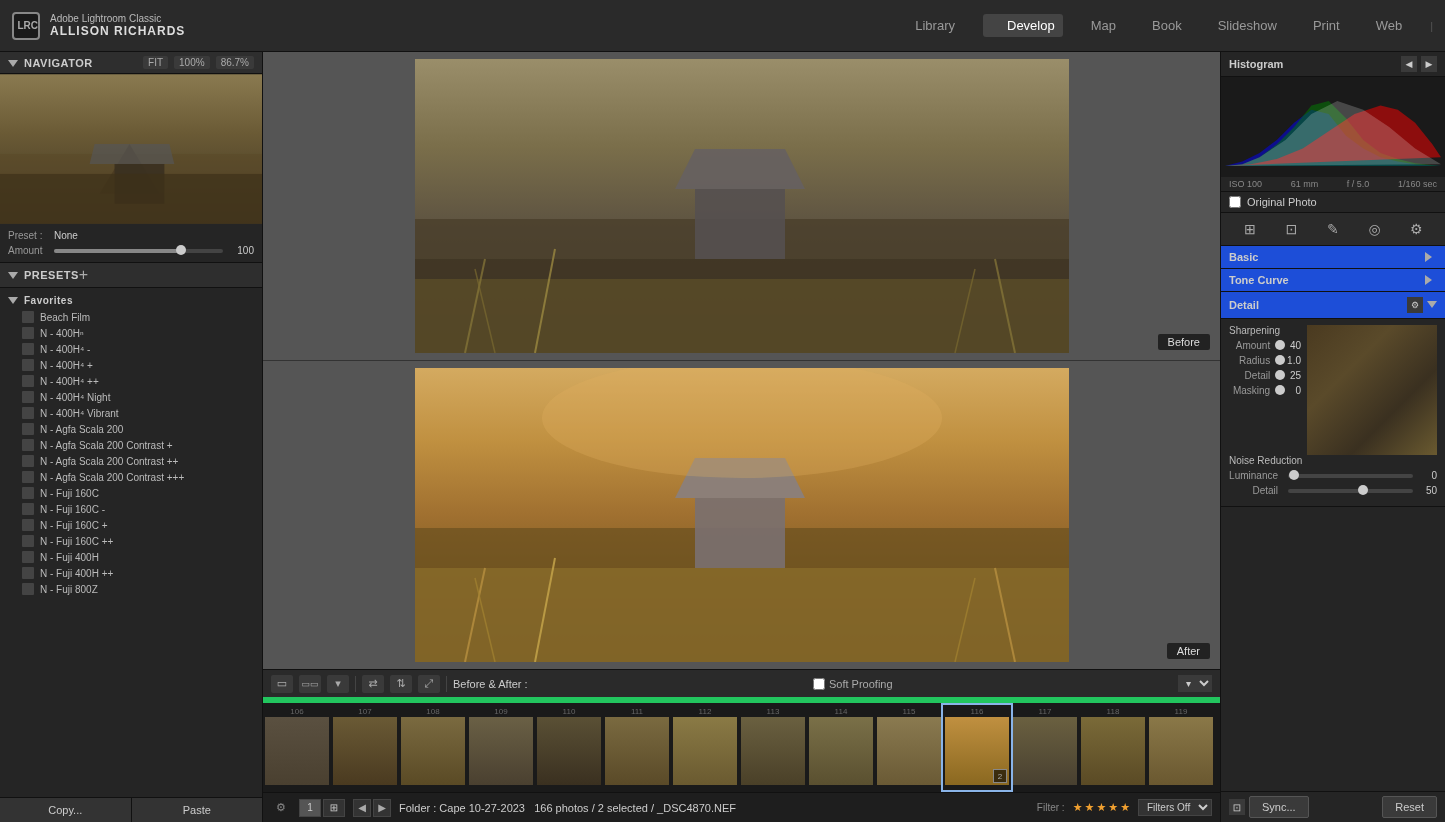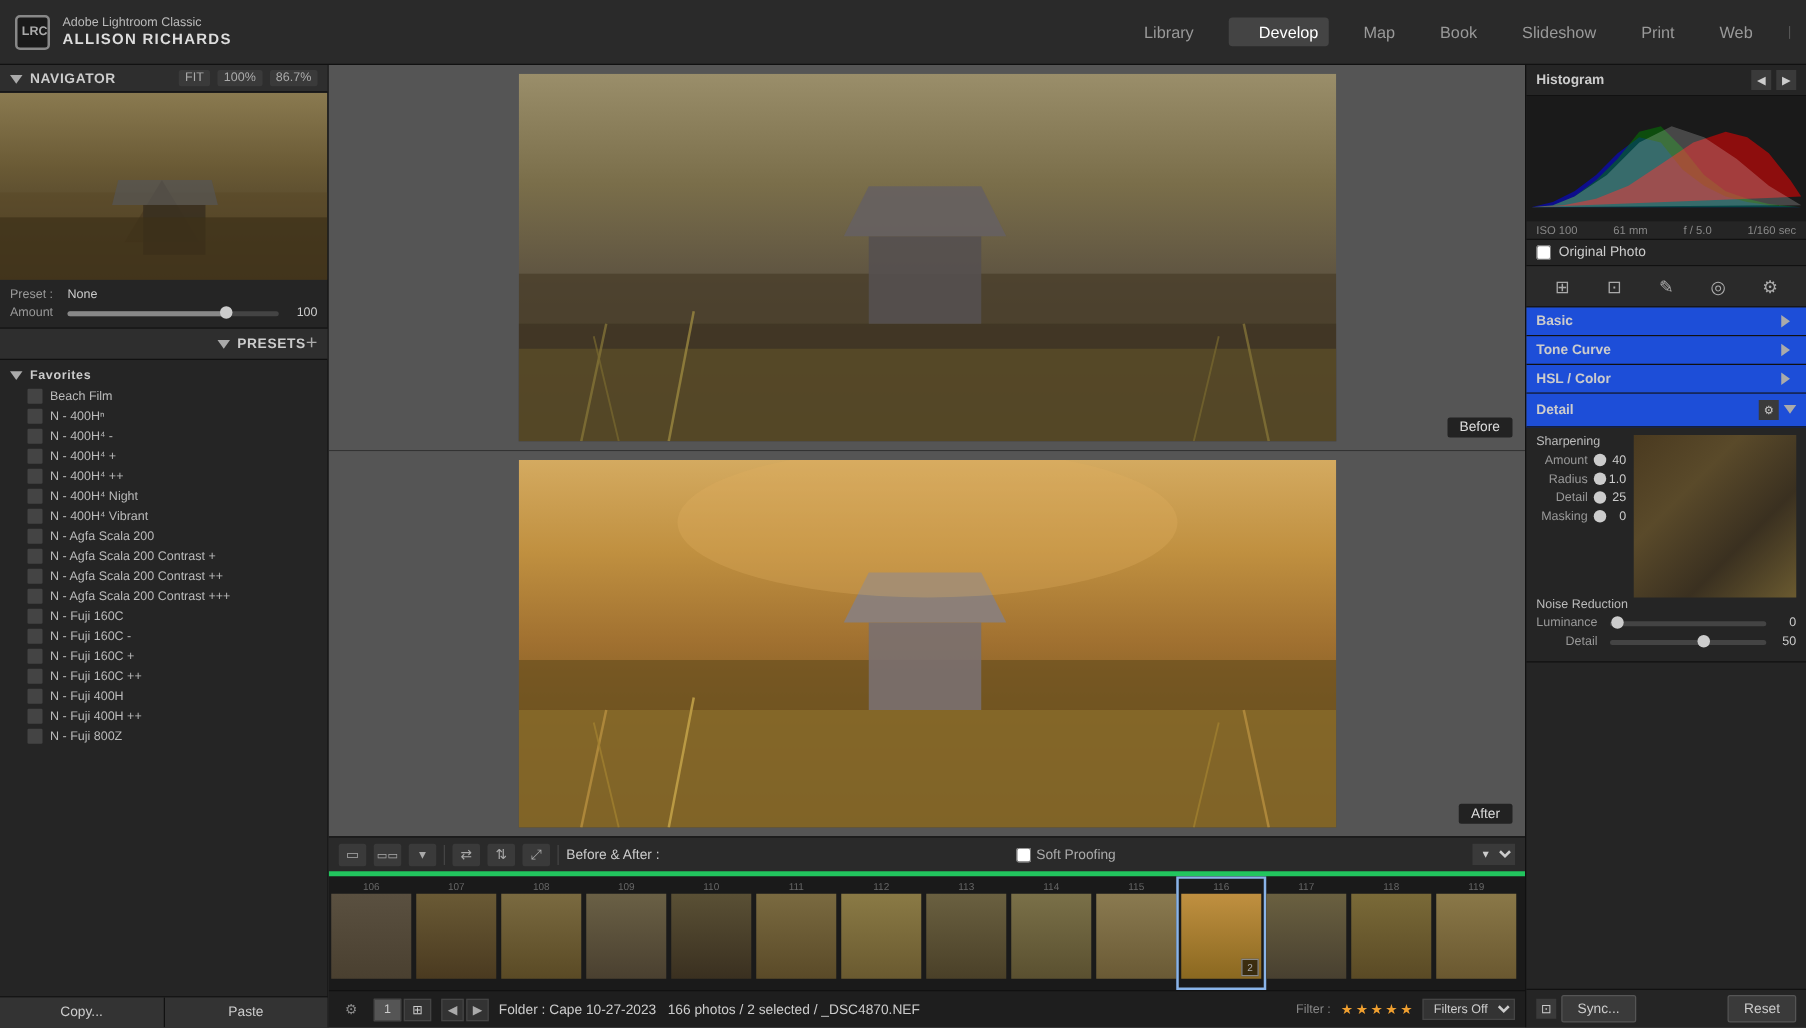--- a/index.html
+++ b/index.html
@@ -218,21 +218,21 @@
       font-size: 10px;
       color: #ccc;
       width: 25px;
       text-align: right;
     }
 
     
     .presets-header {
       display: flex;
       align-items: center;
-      justify-content: flex-end;
+      justify-content: flex-start;
       padding: 4px 8px;
       background: #2e2e2e;
       border-bottom: 1px solid #111;
     }
     .presets-header-left {
       display: flex;
       align-items: center;
       gap: 6px;
     }
     .add-btn {
@@ -387,21 +387,21 @@
 
     
     .filmstrip {
       height: 95px;
       background: #1a1a1a;
       display: flex;
       align-items: center;
       padding: 2px 0;
       overflow-x: auto;
       flex-shrink: 0;
-      border-top: 4px solid #22c55e;
+      border-top: 6px solid #22c55e;
     }
     .filmstrip::-webkit-scrollbar { height: 4px; }
     .filmstrip::-webkit-scrollbar-track { background: #111; }
     .filmstrip::-webkit-scrollbar-thumb { background: #555; }
 
     .filmstrip-numbers {
       display: flex;
       height: 100%;
     }
     .filmstrip-cell {
@@ -1068,24 +1068,20 @@
     <div class="rp-section-header">
       <span class="rp-section-title">Basic</span>
       <div class="triangle-icon right"></div>
     </div>
 
     <div class="rp-section-header">
       <span class="rp-section-title">Tone Curve</span>
       <div class="triangle-icon right"></div>
     </div>
 
-    <div class="rp-section-header">
-      <span class="rp-section-title">HSL / Color</span>
-      <div class="triangle-icon right"></div>
-    </div>
 
 
     <div class="rp-section-header">
       <span class="rp-section-title">Detail</span>
       <div style="display:flex;gap:4px;">
         <div style="width:16px;height:16px;background:#3a3a3a;display:flex;align-items:center;justify-content:center;font-size:9px;">⚙</div>
         <div class="triangle-icon" style="margin-top:4px;"></div>
       </div>
     </div>
 

